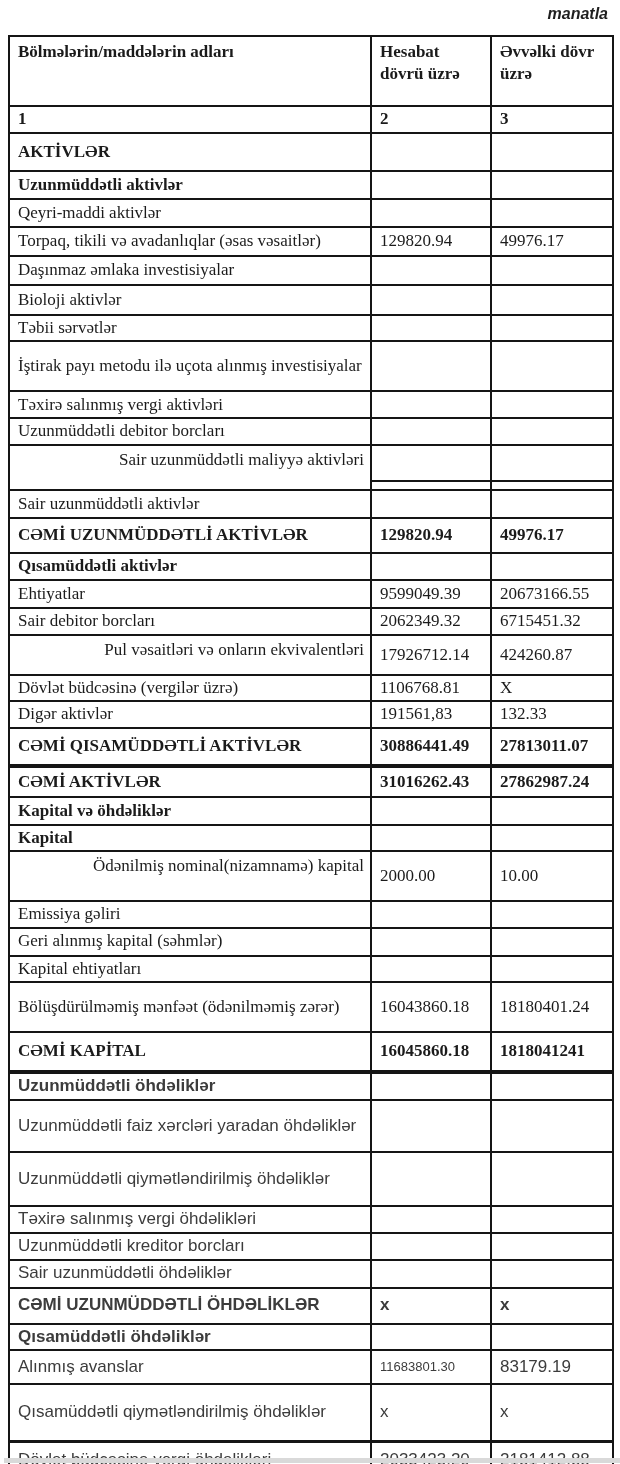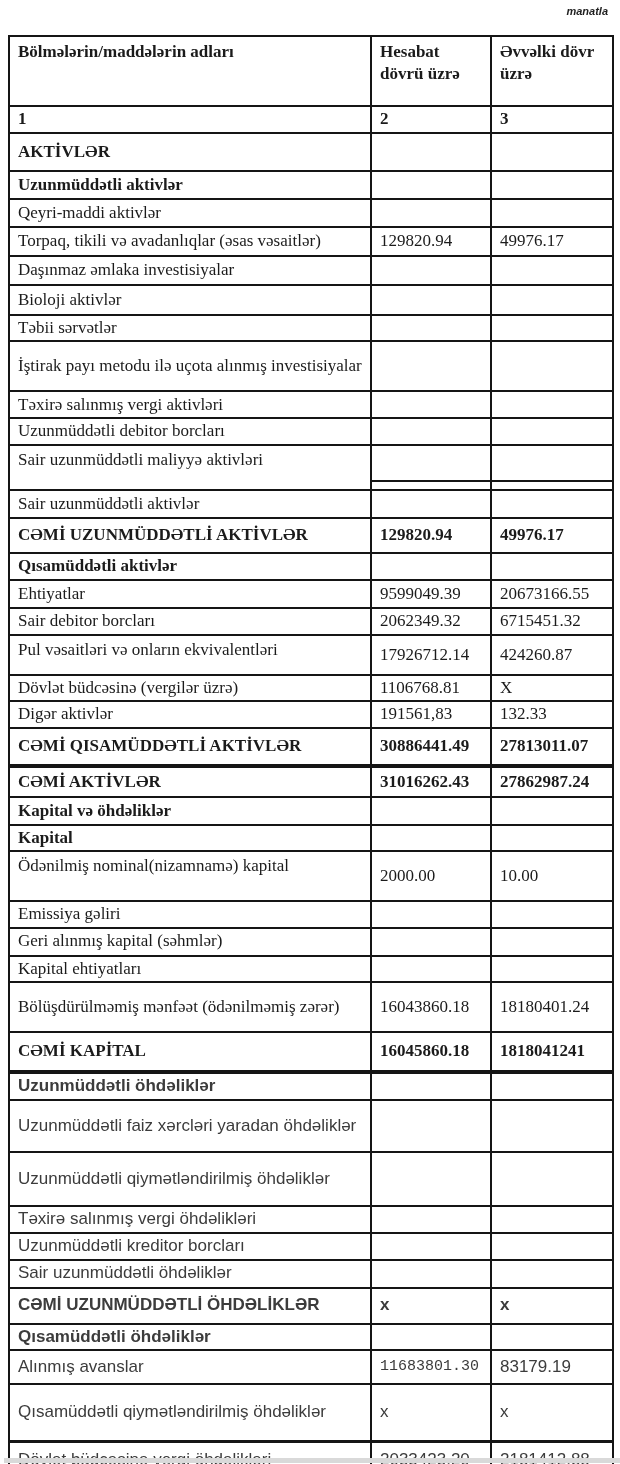--- a/index.html
+++ b/index.html
@@ -18,21 +18,21 @@
     background: #ffffff;
     overflow: hidden;
   }
   .unit-label {
     position: absolute;
     top: 5px;
     right: 12px;
     font-family: "Liberation Sans", sans-serif;
     font-style: italic;
     font-weight: bold;
-    font-size: 11px;
+    font-size: 16px;
     color: #1f1f1f;
   }
   table.sheet {
     position: absolute;
     left: 8px;
     top: 35px;
     width: 604px;
     border-collapse: collapse;
     table-layout: fixed;
   }
@@ -53,23 +53,23 @@
     padding-top: 4px;
   }
   tr.idx td { font-weight: bold; }
   tr.b td { font-weight: bold; }
   tr.sans td {
     font-family: "Liberation Sans", sans-serif;
     color: #3c3c3c;
   }
   tr.thick td { border-top-width: 4px; }
   tr.thick3 td { border-top-width: 3px; }
-  tr.vtop td.lab { vertical-align: top; padding-top: 3px; }
+  tr.vtop td.lab { vertical-align: top; padding-top: 3px; text-align: right; }
   tr.sliver td { padding: 0; }
-  tr.small2 td.v2 { font-size: 15px; font-family: Liberation Mono, monospace; }
+  tr.small2 td.v2 { font-size: 13px; }
   .bottom-strip {
     position: absolute;
     left: 4px;
     top: 1458px;
     width: 616px;
     height: 5px;
     background: #d9d9d9;
   }
 </style>
 </head>

